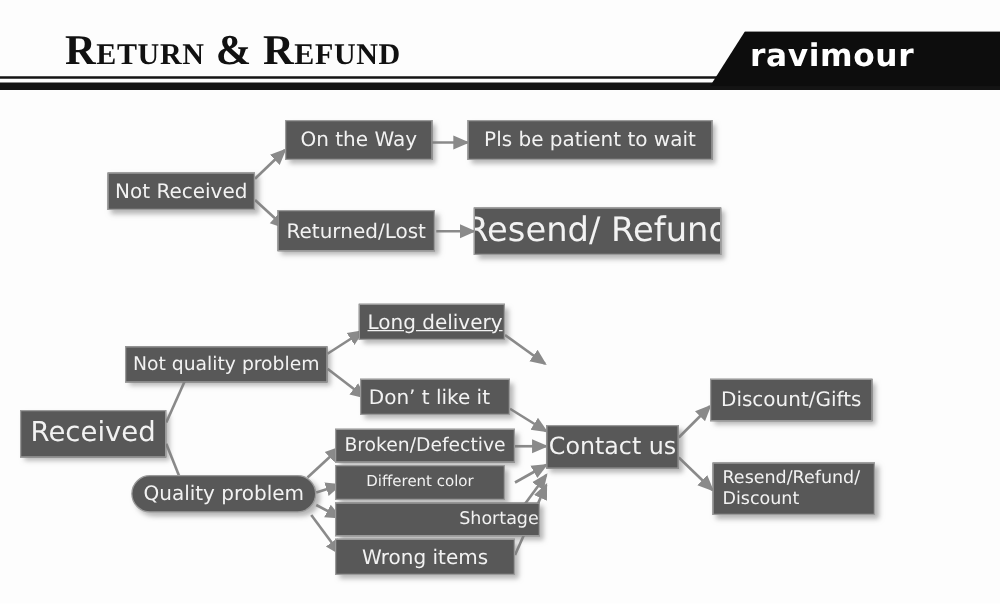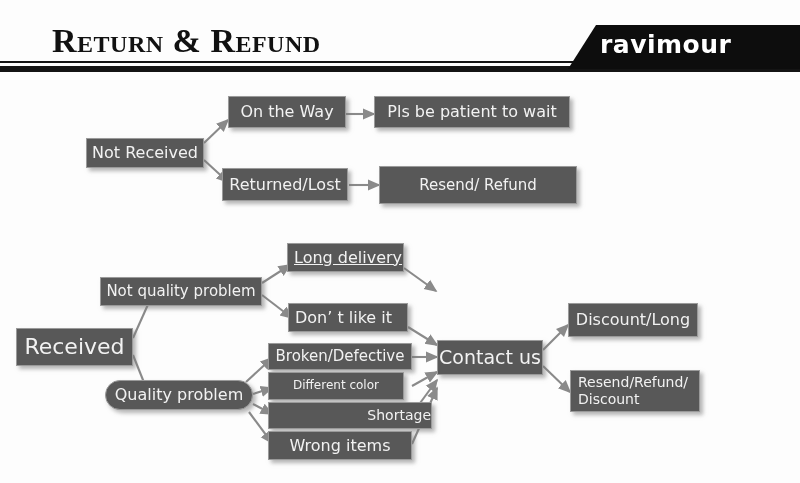--- a/index.html
+++ b/index.html
@@ -183,21 +183,21 @@
   </div>
 
   <div class="box" style="left:374px; top:96px; width:196px; height:32px; font-size:16px;">
     <span>Pls be patient to wait</span>
   </div>
 
   <div class="box" style="left:222px; top:168px; width:126px; height:33px; font-size:16px;">
     <span>Returned/Lost</span>
   </div>
 
-  <div class="box" style="left:379px; top:166px; width:198px; height:38px; font-size:15px;">
+  <div class="box" style="left:379px; top:166px; width:198px; height:38px; font-size:27px;">
     <span>Resend/ Refund</span>
   </div>
 
   <div class="box" style="left:16px; top:328px; width:117px; height:38px; font-size:22px;">
     <span>Received</span>
   </div>
 
   <div class="box" style="left:100px; top:277px; width:162px; height:29px; font-size:15px;">
     <span>Not quality problem</span>
   </div>
@@ -228,20 +228,20 @@
 
   <div class="box" style="left:268px; top:431px; width:144px; height:29px; font-size:16px;">
     <span>Wrong items</span>
   </div>
 
   <div class="box" style="left:437px; top:340px; width:106px; height:35px; font-size:19px;">
     <span>Contact us</span>
   </div>
 
   <div class="box" style="left:568px; top:303px; width:130px; height:34px; font-size:16px;">
-    <span>Discount/Long</span>
+    <span>Discount/Gifts</span>
   </div>
 
   <div class="box two-line" style="left:570px; top:370px; width:130px; height:42px; font-size:14px;">
     <span>Resend/Refund/ Discount</span>
   </div>
 
 </div>
 
 </body></html>

